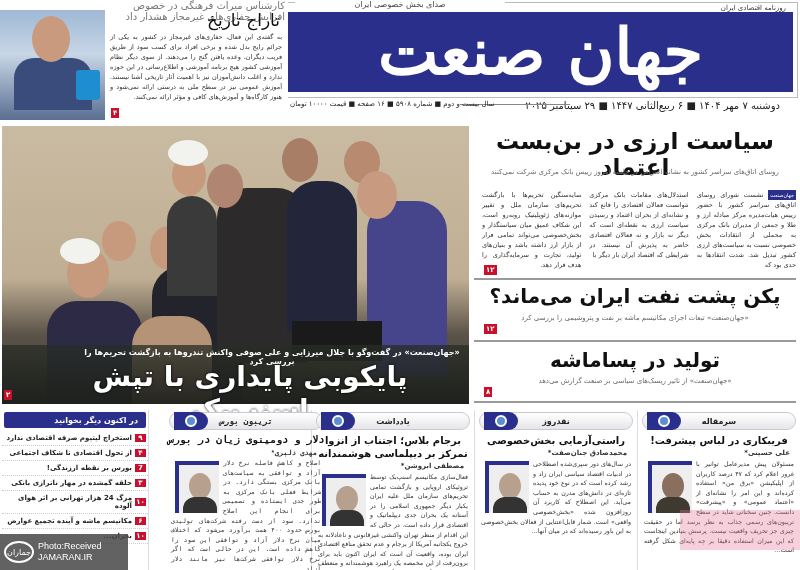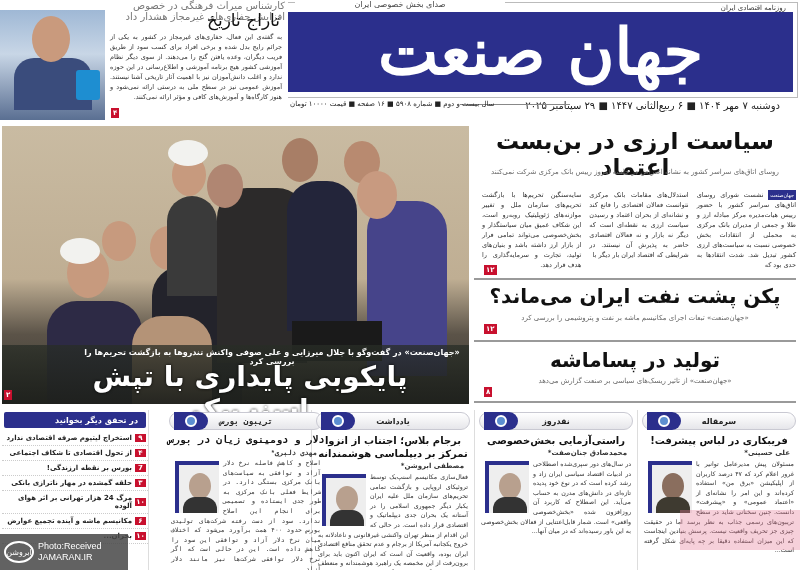--- a/index.html
+++ b/index.html
@@ -141,21 +141,21 @@
 <div class="abs story2-sub">«جهان‌صنعت» تبعات اجرای مکانیسم ماشه بر نفت و پتروشیمی را بررسی کرد</div>
 <span class="abs page-badge story2-badge">۱۲</span>
 <div class="hr" style="left:474px;top:340px;width:322px;"></div>
 
 <div class="abs story3-title">تولید در پساماشه</div>
 <div class="abs story3-sub">«جهان‌صنعت» از تاثیر ریسک‌های سیاسی بر صنعت گزارش می‌دهد</div>
 <span class="abs page-badge story3-badge">۸</span>
 <div class="hr" style="left:474px;top:401px;width:322px;"></div>
 
 <div class="abs index-box">
-  <div class="index-head">در تحقق دیگر بخوانید</div>
+  <div class="index-head">در اکنون دیگر بخوانید</div>
   <ul class="index-list">
     <li class="index-item">
         <span class="index-num">۹</span>
         <span>استخراج لیتیوم صرفه اقتصادی ندارد</span>
       </li>
     <li class="index-item">
         <span class="index-num">۴</span>
         <span>از تحول اقتصادی تا شکاف اجتماعی</span>
       </li>
     <li class="index-item">
@@ -253,18 +253,18 @@
     <div class="portrait">
         <span class="ph" style="background:#8a6e5e;"></span>
         <span class="pb" style="background:#3e3a30;"></span>
       </div>
     <span>مسئولان پیش مدیرعامل توانیر با غرور اعلام کرد که ۴۷ درصد کاربران از اپلیکیشن «برق من» استفاده کرده‌اند و این امر را نشانه‌ای از «اعتماد عمومی» و «پیشرفت» دانست. چنین سخنانی شاید در سطح تریبون‌های رسمی جذاب به نظر برسد اما در حقیقت چیزی جز تحریف واقعیت نیست. پرسش بنیادین اینجاست که این میزان استفاده دقیقا بر چه پایه‌ای شکل گرفته است...</span>
   </div>
 </div>
 <div class="abs pink-overlay"></div>
 
 <div class="abs watermark">
-  <span class="wm-logo">ابروشن</span>
+  <span class="wm-logo">جماران</span>
   <span class="wm-text">
     <span>Photo:Received</span><br>
     <span>JAMARAN.IR</span>
   </span>
 </div>
 
 </body></html>

